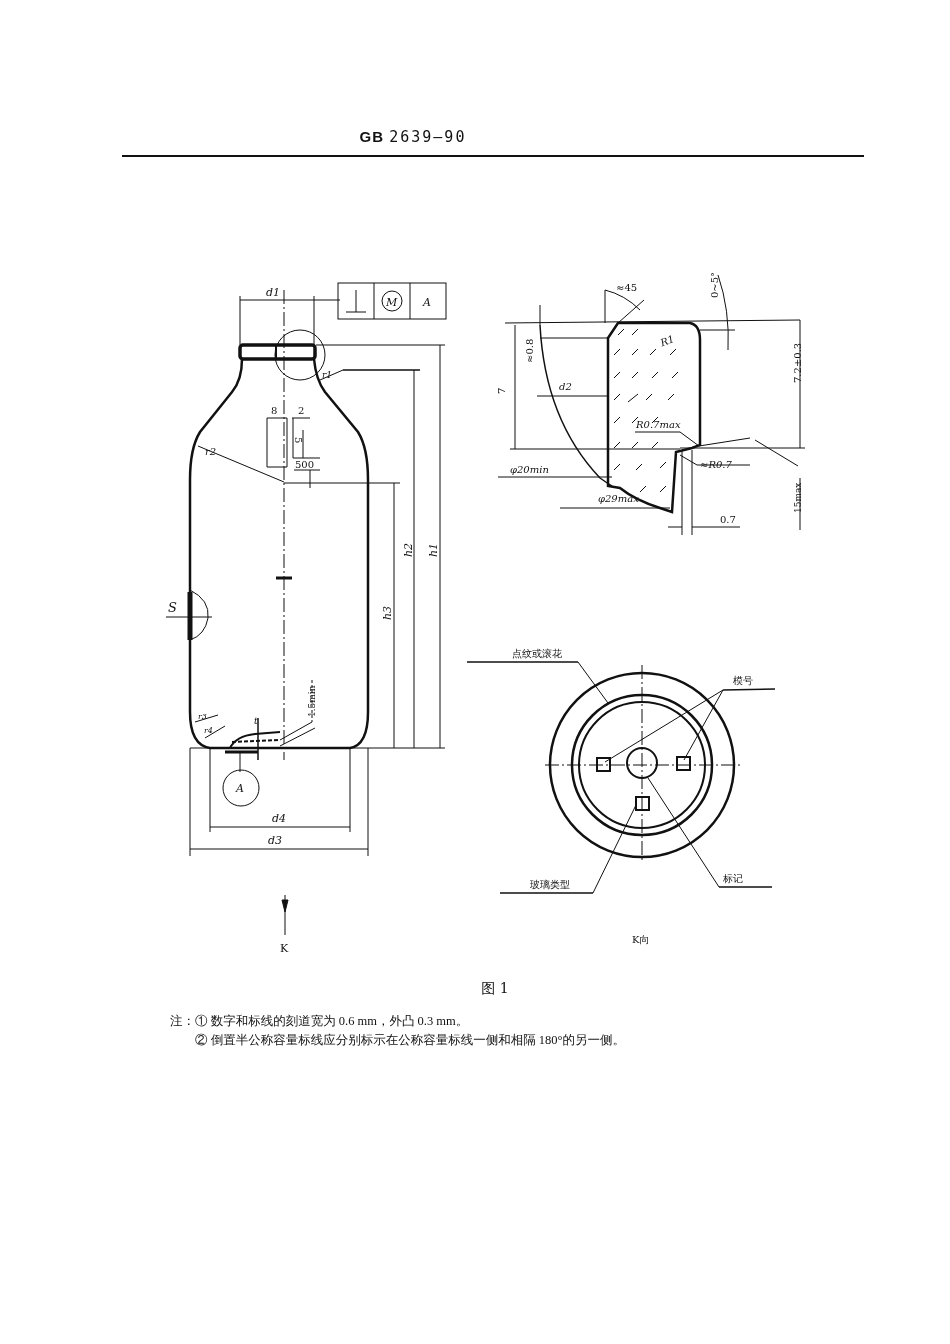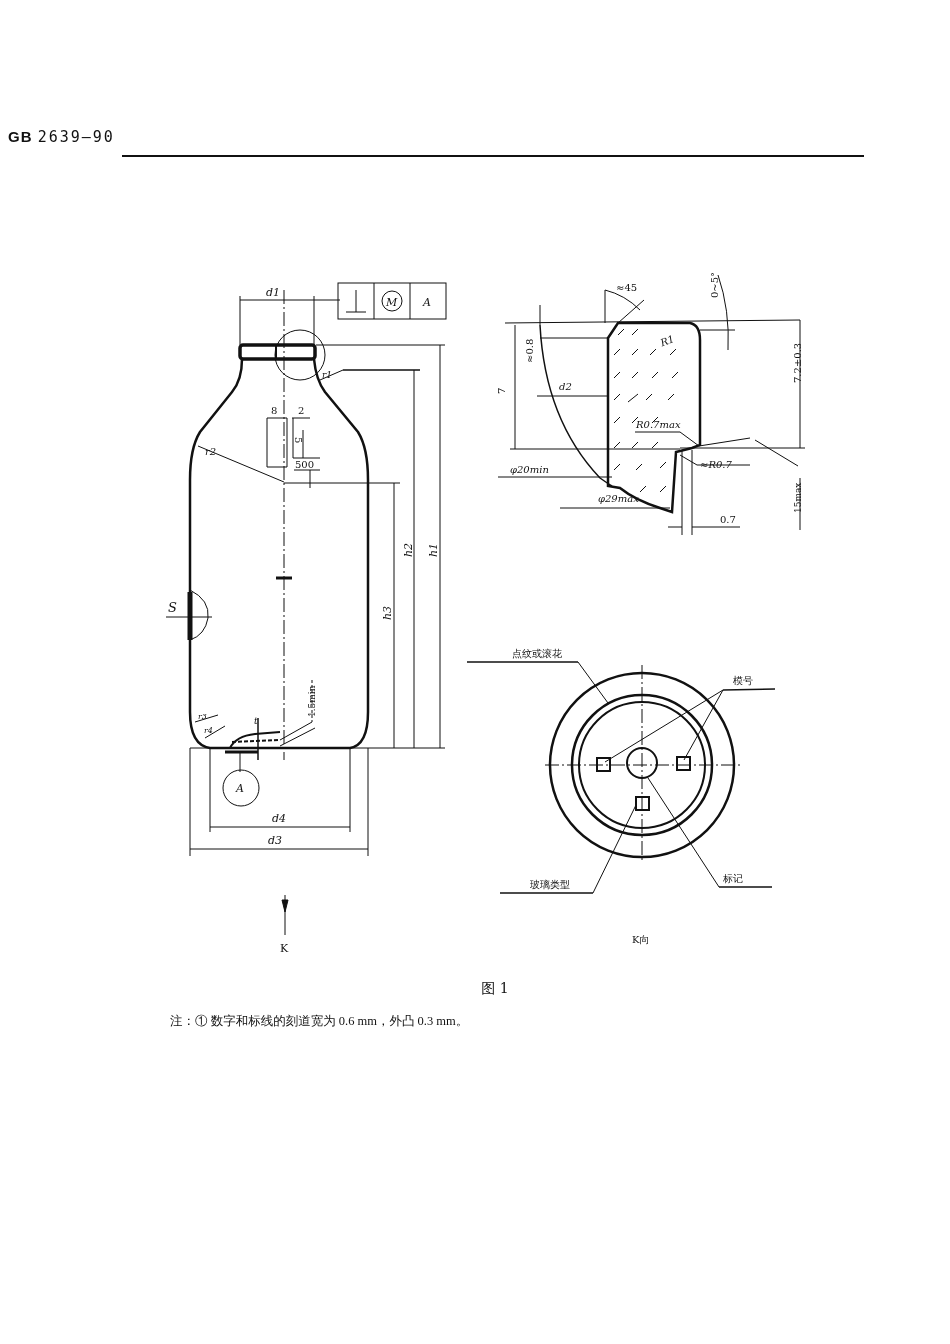--- a/index.html
+++ b/index.html
@@ -1,18 +1,18 @@
 <!DOCTYPE html>
 <html><head>
 <meta charset="utf-8">
 <style>
   html, body { margin: 0; padding: 0; background: #ffffff; }
   body { width: 950px; height: 1344px; position: relative; overflow: hidden;
          font-family: "DejaVu Serif", serif; color: #111; }
-  .header { position: absolute; left: 8px; top: 128px; width: 826px; text-align: left;
+  .header { position: absolute; left: 0; top: 128px; width: 826px; text-align: center;
             font-family: "Liberation Sans", sans-serif; font-size: 15px; font-weight: bold; letter-spacing: 1px; }
   .header .code { font-family: "DejaVu Sans Mono", monospace; font-weight: normal; letter-spacing: 2px; font-size: 15px; }
   .rule { position: absolute; left: 122px; top: 155px; width: 742px; height: 2px; background: #111; }
   svg.drawing { position: absolute; left: 0; top: 0; }
   svg text { font-family: "DejaVu Serif", serif; fill: #111; }
   svg .it { font-style: italic; }
   .caption { position: absolute; left: 0; top: 980px; width: 990px; text-align: center; font-size: 14px; }
   .notes { position: absolute; left: 170px; top: 1012px; font-size: 12.5px; line-height: 19px; font-family: Liberation Serif, serif; }
   .notes .n2 { padding-left: 25px; }
 </style>
@@ -216,13 +216,14 @@
     <text x="632" y="943">K向</text>
   </g>
 </svg>
 
 <div class="caption">图 1</div>
 
 <div class="notes">
   <div>
     <span>注：</span><span>① 数字和标线的刻道宽为 0.6 mm，外凸 0.3 mm。</span>
   </div>
+  <div class="n2">② 倒置半公称容量标线应分别标示在公称容量标线一侧和相隔 180°的另一侧。</div>
 </div>
 
 </body></html>

